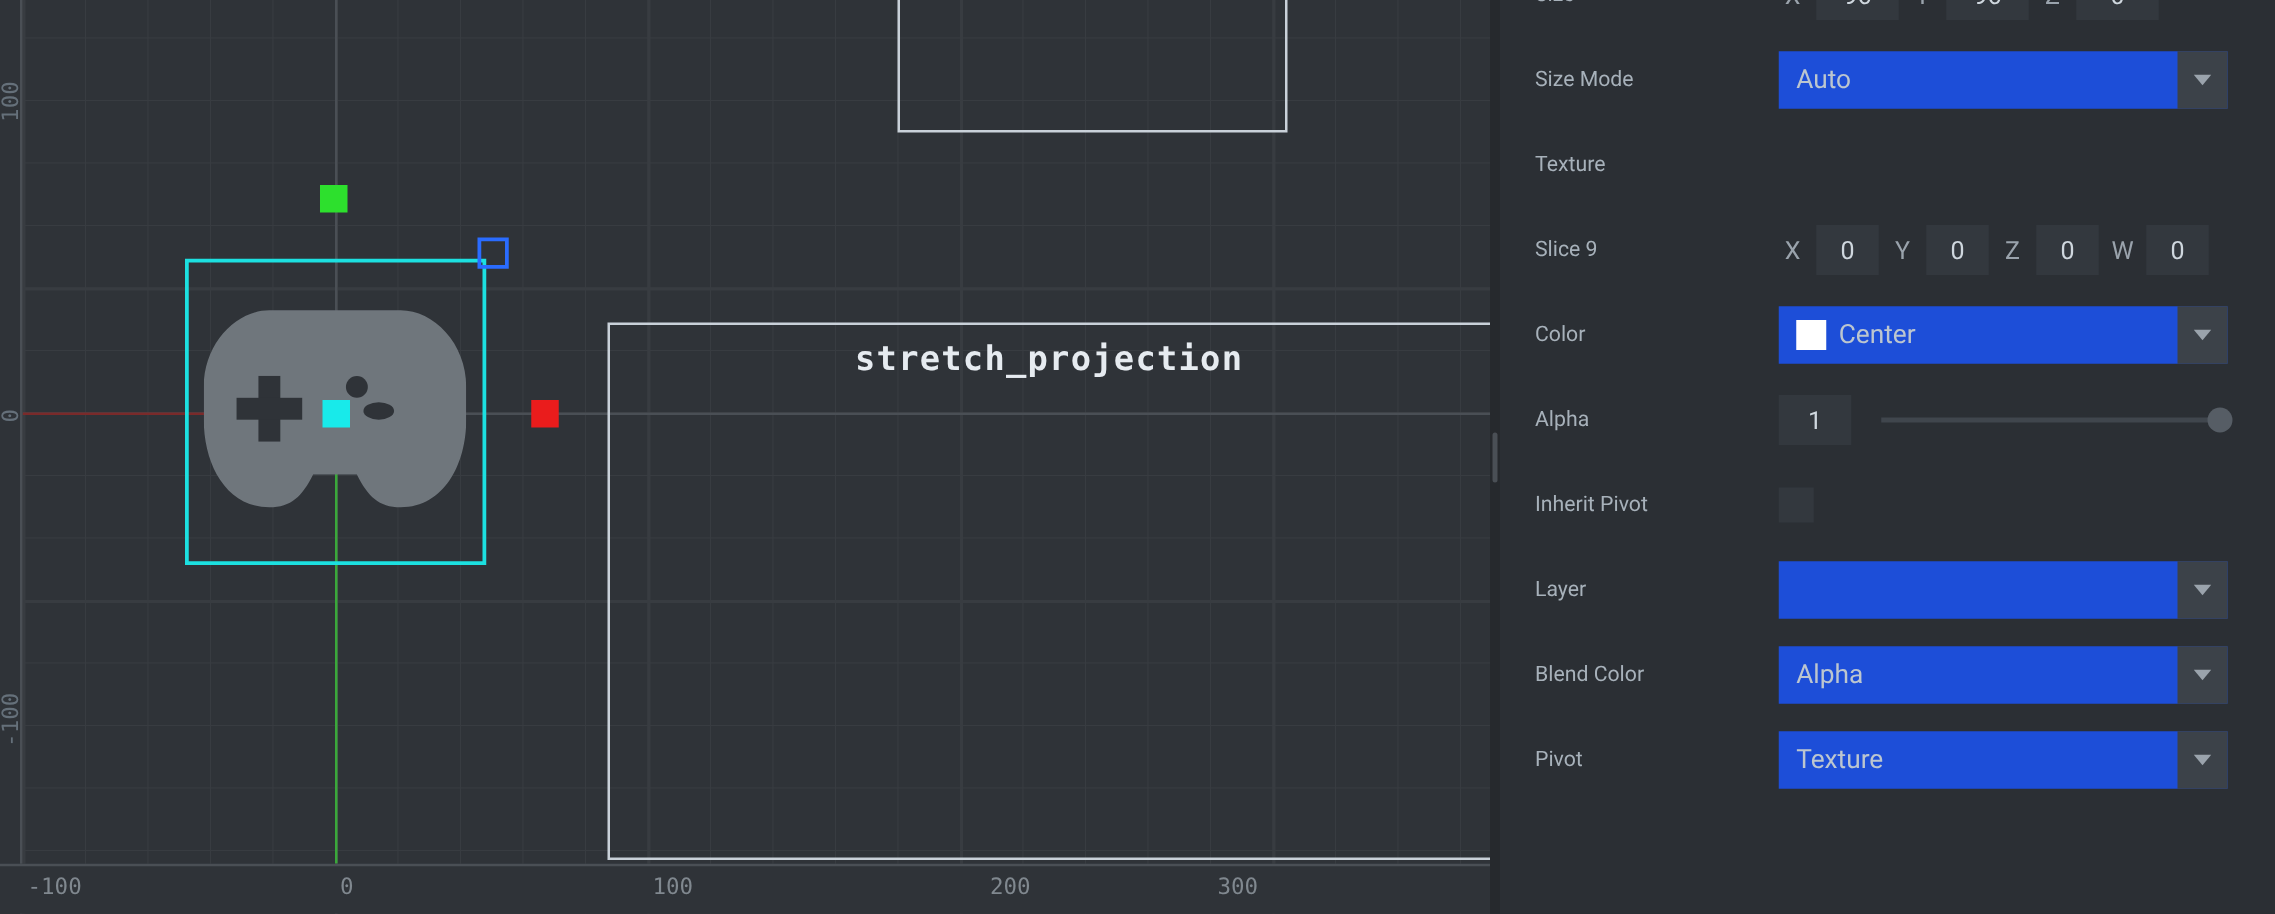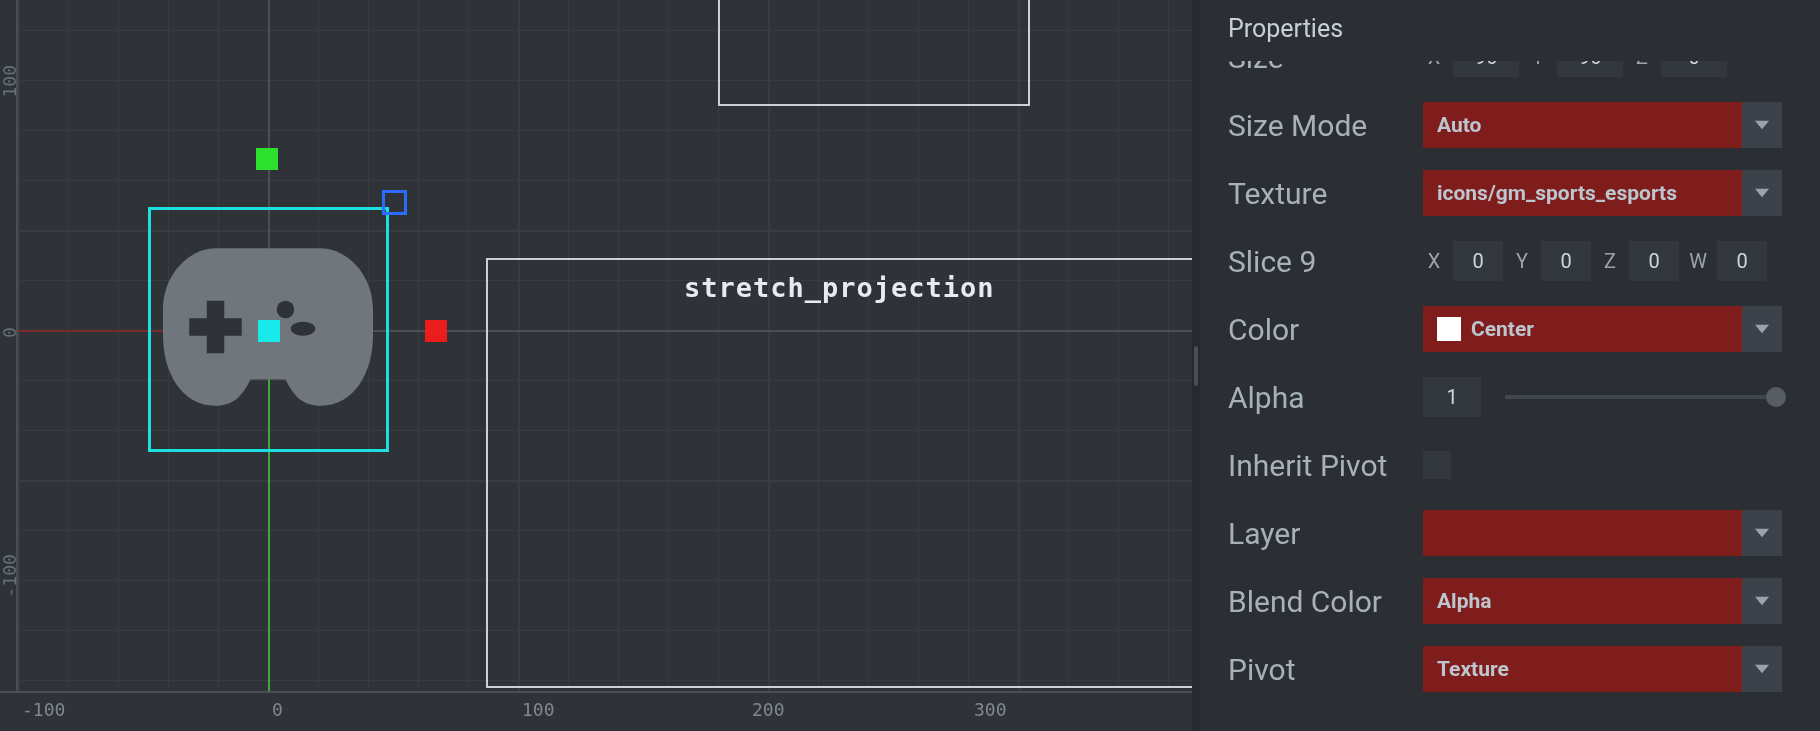--- a/index.html
+++ b/index.html
@@ -176,35 +176,34 @@
   }
   .prop-row {
     display: flex;
     align-items: center;
     padding: 0 28px;
     height: 68px;
   }
   .prop-label {
     width: 195px;
     color: #a7b1ba;
-    font-size: 30px;
+    font-size: 17px;
   }
   .control { flex: 1; display: flex; align-items: center; gap: 8px; }
 
   .select {
     flex: 1;
     height: 46px;
-    background: #7f1d1d;
+    background: #1d4ed8;
     display: flex;
     align-items: center;
     padding: 0 14px;
     color: #bcc6cf;
     font-size: 21px;
     position: relative;
-    font-weight: bold;
   }
   .select .caret {
     position: absolute;
     right: 0; top: 0;
     width: 40px; height: 100%;
     background: #3c4249;
     display: flex;
     align-items: center;
     justify-content: center;
   }
@@ -287,29 +286,28 @@
 
     <div class="axis-ticks-v">
       <span class="tick-v" style="top:72px">100</span>
       <span class="tick-v" style="top:322px">0</span>
       <span class="tick-v" style="top:572px">-100</span>
     </div>
     <div class="axis-ticks-h">
       <span class="tick-h" style="left:22px">-100</span>
       <span class="tick-h" style="left:272px">0</span>
       <span class="tick-h" style="left:522px">100</span>
-      <span class="tick-h" style="left:752px">200</span>
+      <span class="tick-h" style="left:792px">200</span>
       <span class="tick-h" style="left:974px">300</span>
     </div>
   </div>
 
   <div class="splitter"></div>
 
   <div class="panel">
-    <div class="panel-title">Properties</div>
 
     <div class="rows">
         <div class="rows-inner">
 
       <div class="prop-row">
         <div class="prop-label">Size</div>
         <div class="control">
           <span class="axis-lbl">X</span>
           <div class="num num-wide">96</div>
           <span class="axis-lbl">Y</span>
@@ -328,30 +326,20 @@
                   <svg viewBox="0 0 10 6">
                     <path d="M0 0 L5 6 L10 0 Z"></path>
                   </svg>
                 </span>
           </div>
         </div>
       </div>
 
       <div class="prop-row">
         <div class="prop-label">Texture</div>
-        <div class="control">
-          <div class="select">
-            <span>icons/gm_sports_esports</span>
-            <span class="caret">
-                  <svg viewBox="0 0 10 6">
-                    <path d="M0 0 L5 6 L10 0 Z"></path>
-                  </svg>
-                </span>
-          </div>
-        </div>
       </div>
 
       <div class="prop-row">
         <div class="prop-label">Slice 9</div>
         <div class="control">
           <span class="axis-lbl">X</span>
           <div class="num">0</div>
           <span class="axis-lbl">Y</span>
           <div class="num">0</div>
           <span class="axis-lbl">Z</span>

